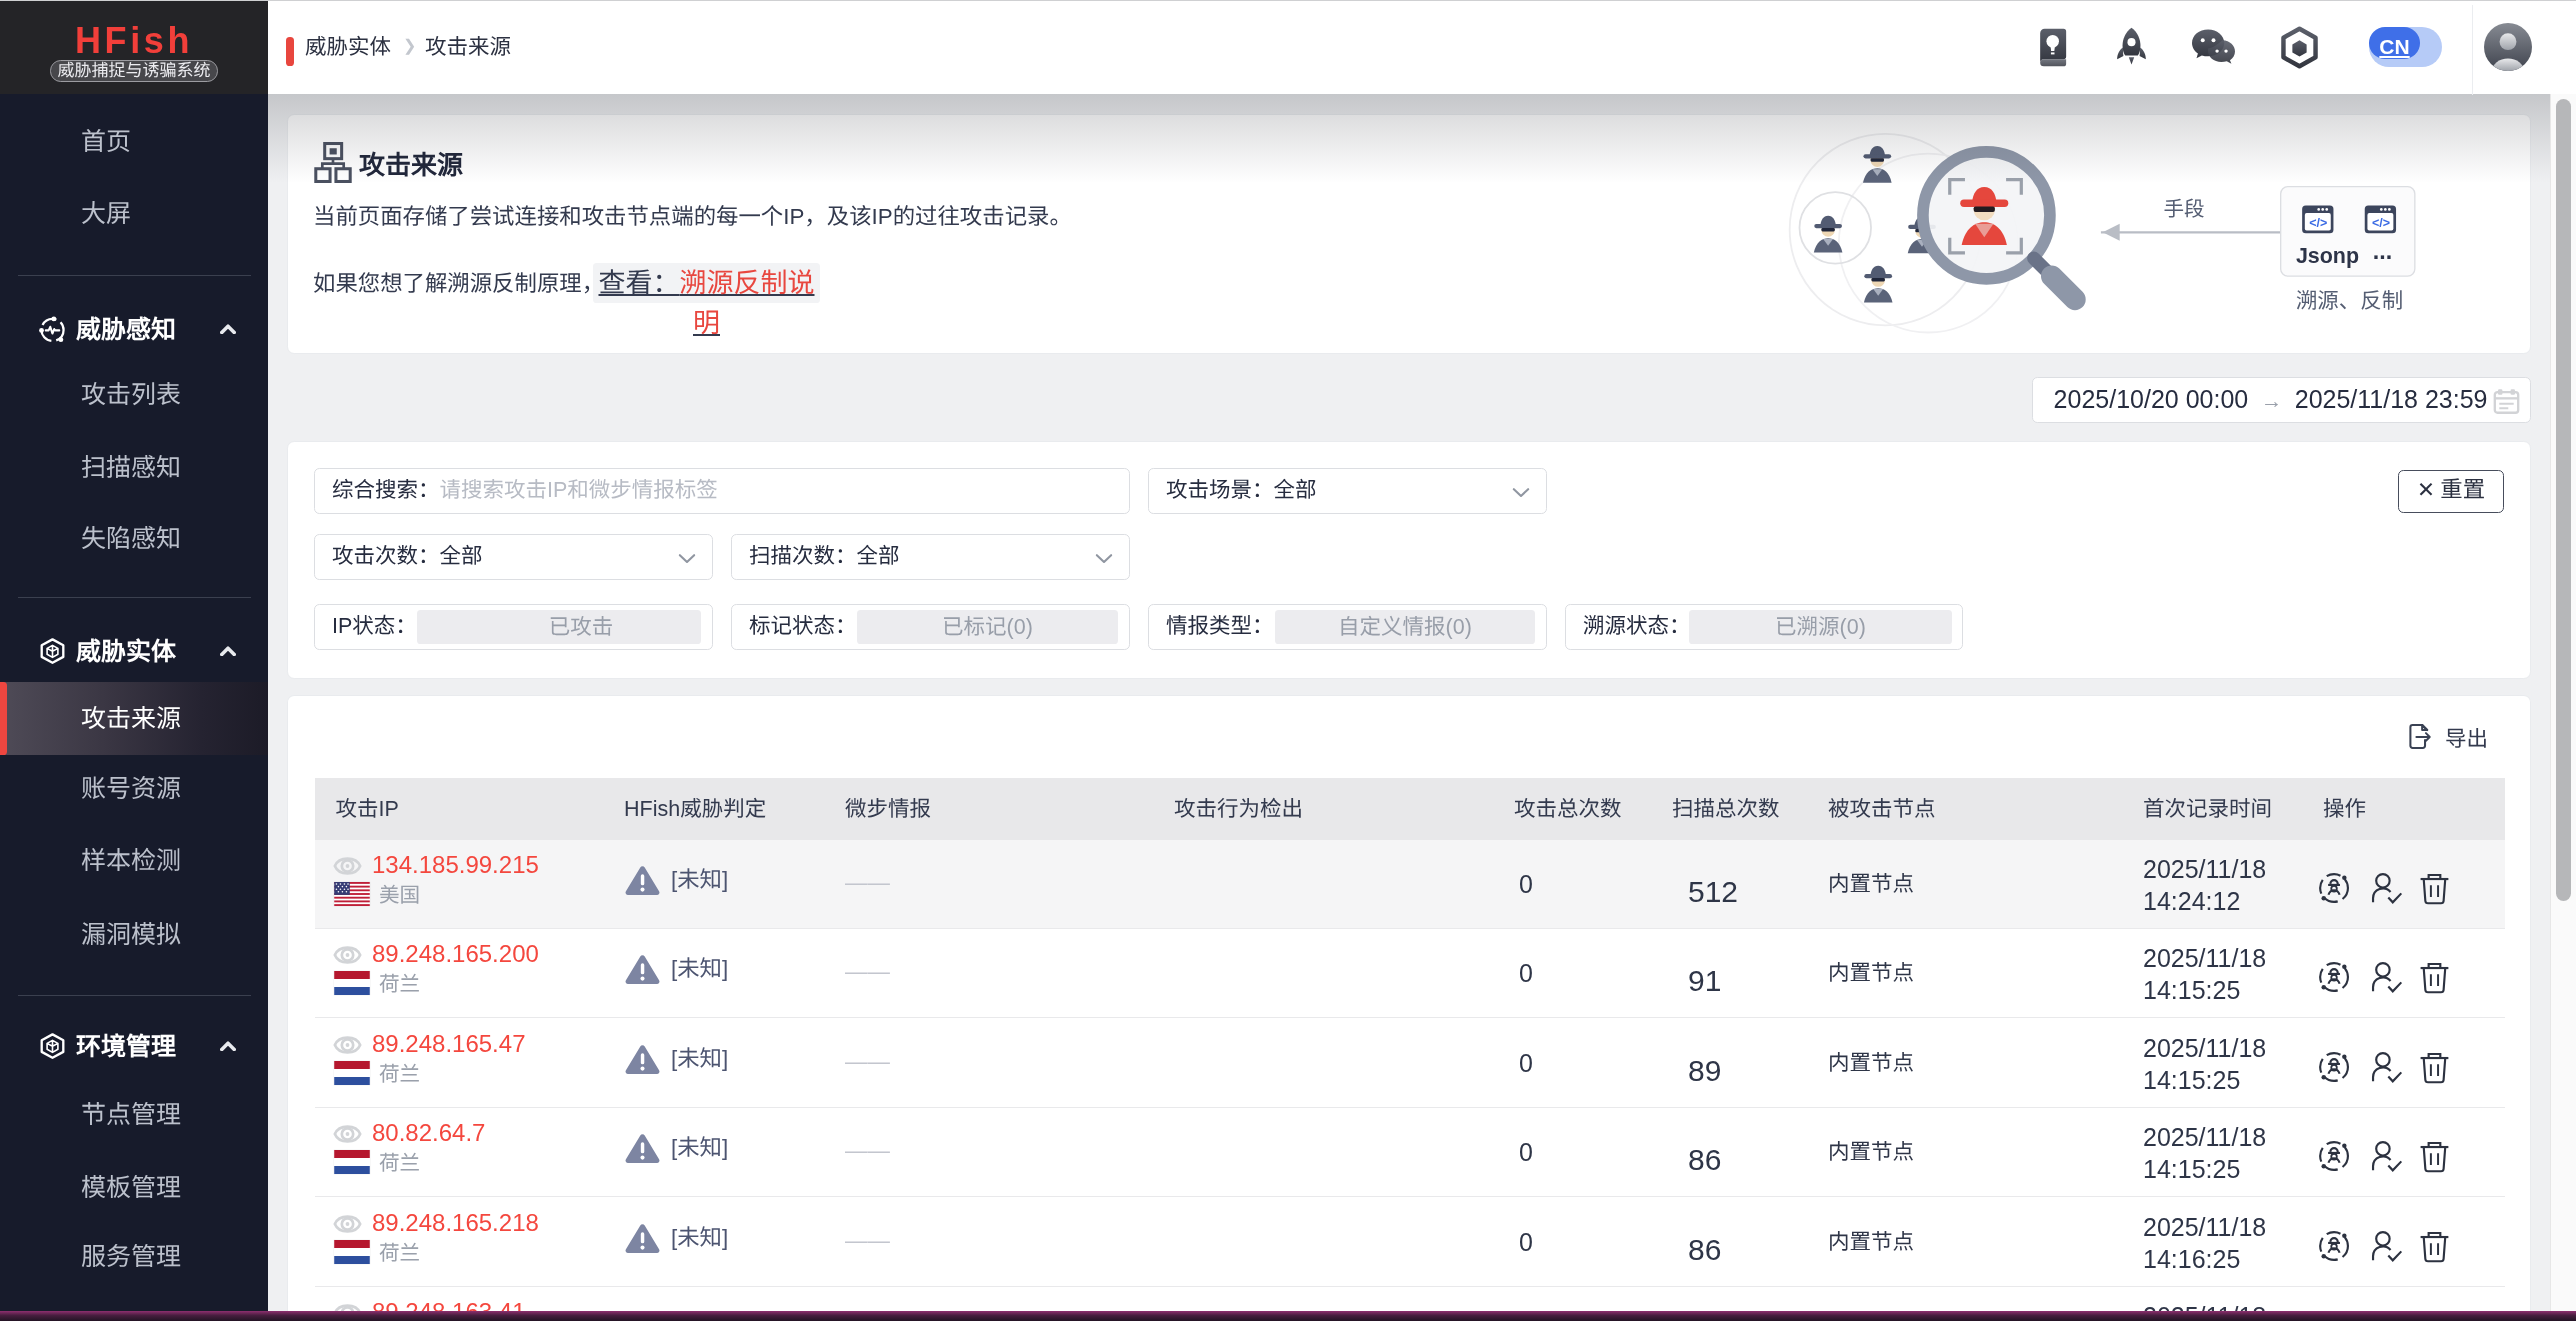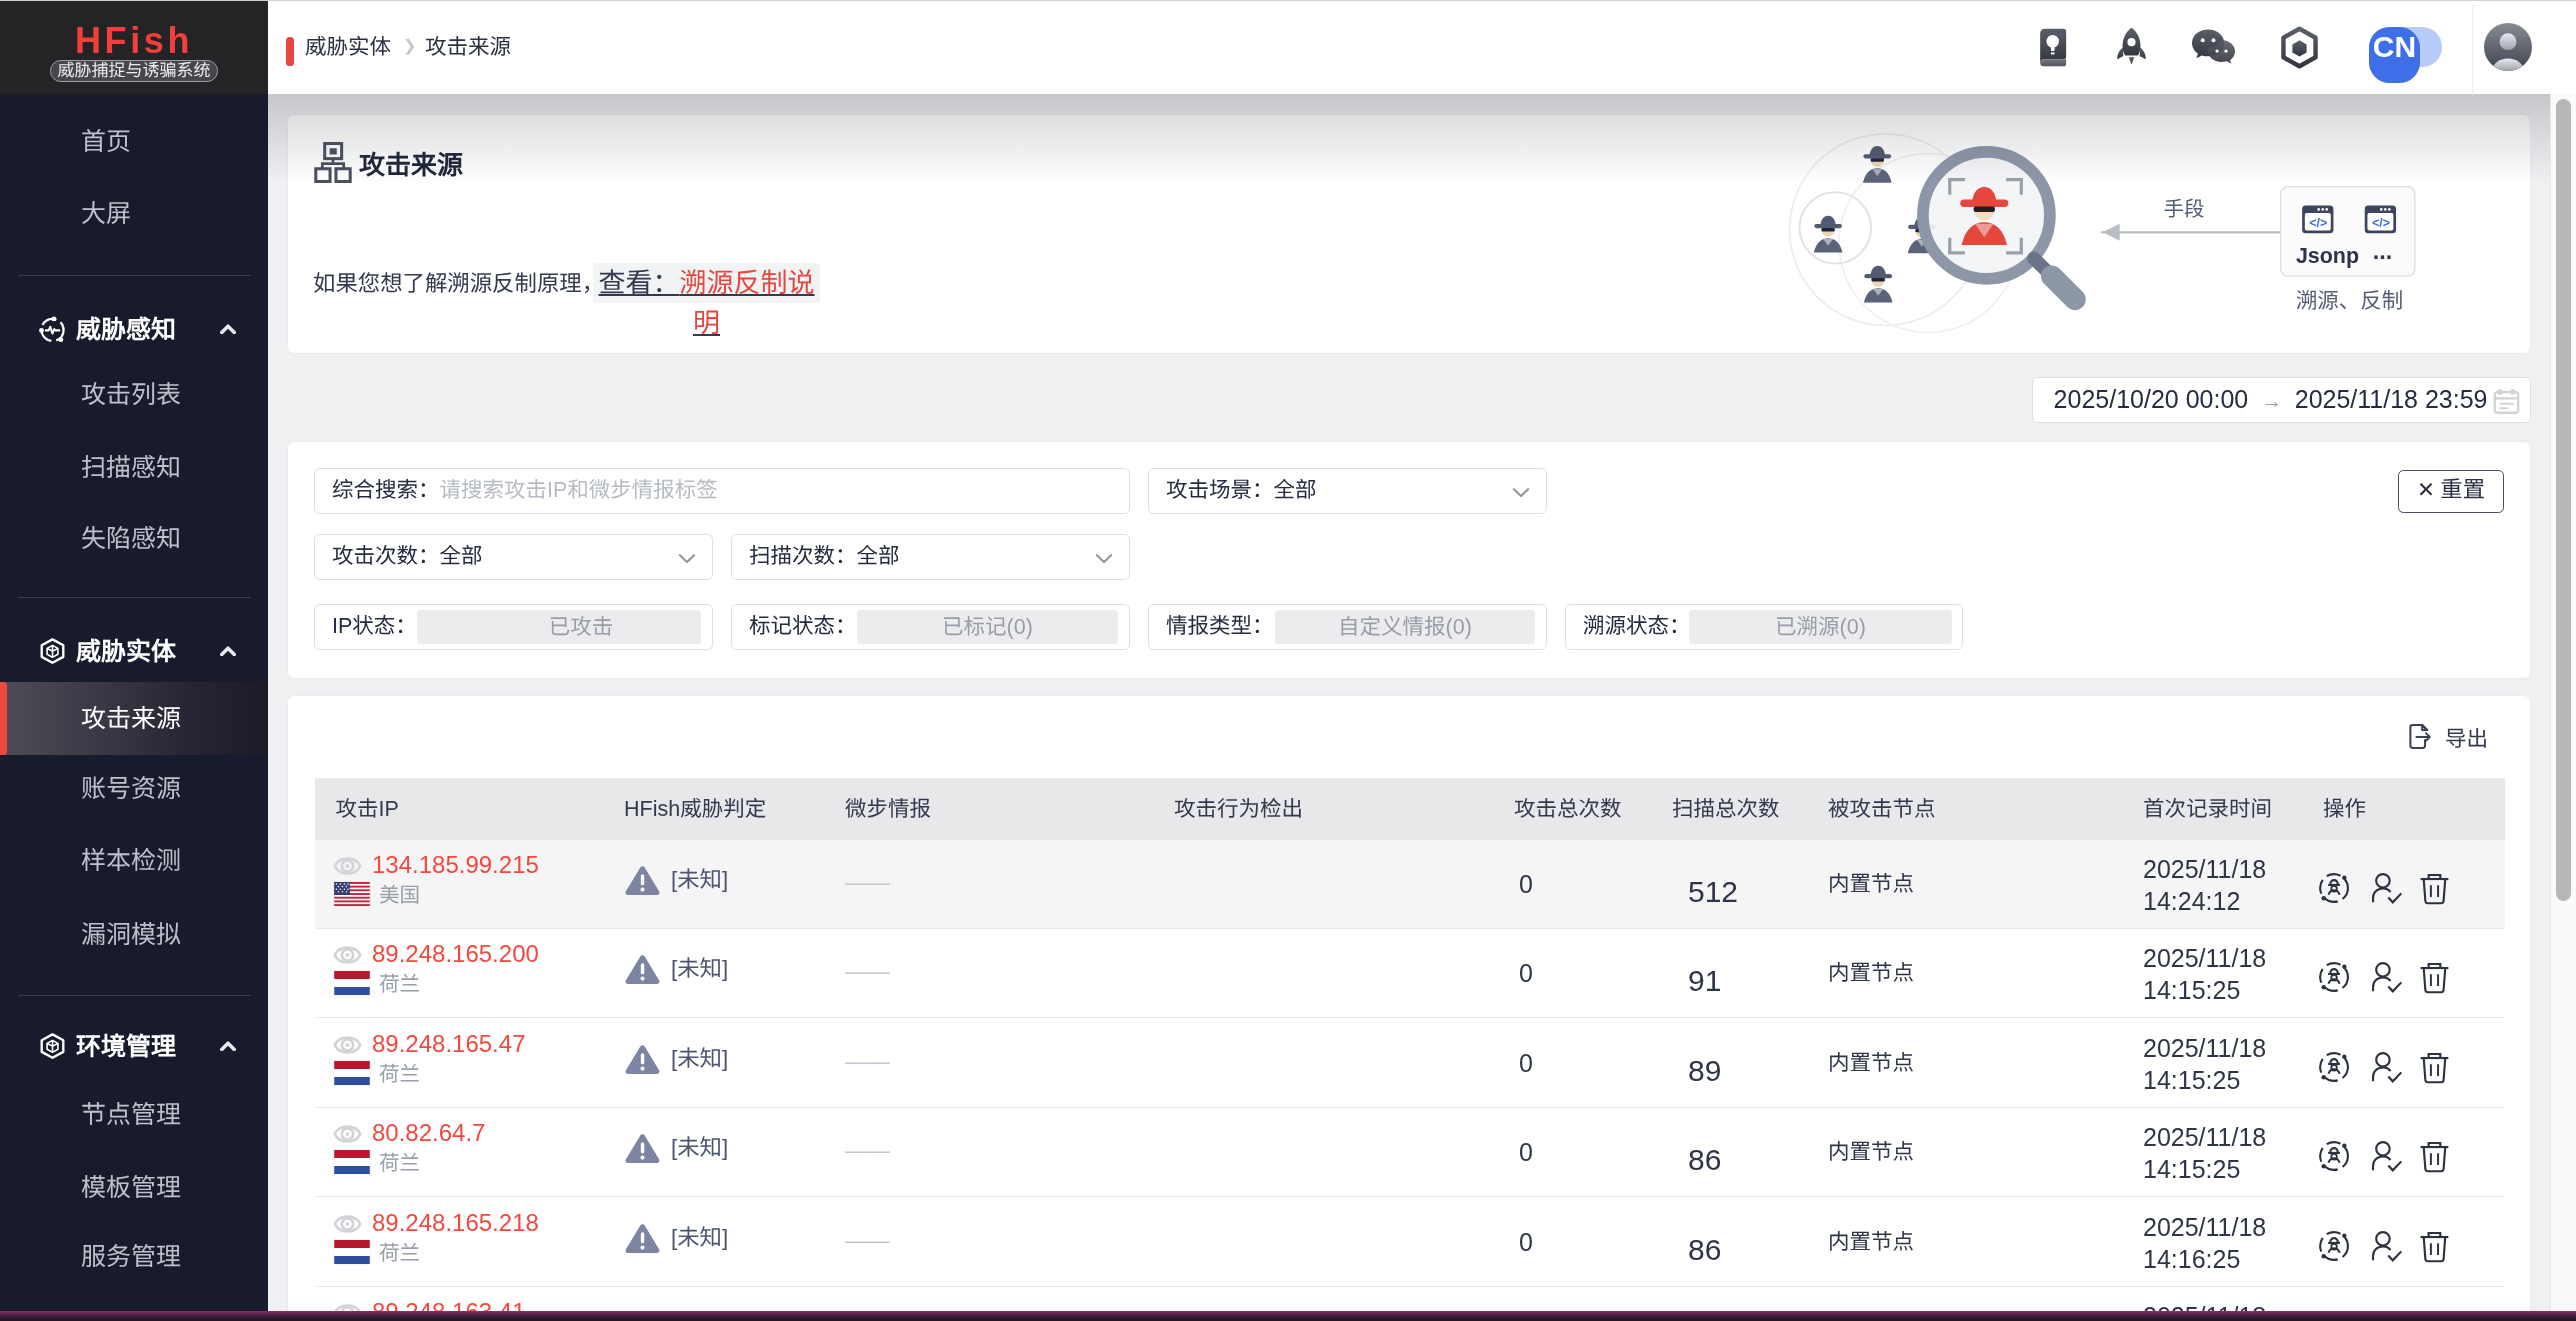--- a/index.html
+++ b/index.html
@@ -22,21 +22,21 @@
 #sel .bar { position:absolute; left:0; top:0; width:7.2px; height:73px; border-radius:0 3.6px 3.6px 0; background:#ee4640; }
 #sel .t { position:absolute; left:81px; top:0; line-height:73px; color:#fff; font-size:25px; }
 
 #topbar { left:268px; top:0; width:2308px; height:94px; background:#ffffff; z-index:25; border-top:1.8px solid #cfd0d2; }
 #bc-bar { position:absolute; left:18px; top:36px; width:8px; height:29px; border-radius:3.6px; background:#e8463e; }
 .bc1 { position:absolute; left:37px; top:0; line-height:92px; font-size:21.5px; color:#2c3141; }
 .bc-sep { position:absolute; left:135px; top:0; line-height:90px; font-size:16px; color:#c3c7ce; }
 .bc2 { position:absolute; left:157px; top:0; line-height:92px; font-size:21.5px; color:#2c3141; }
 .tico { position:absolute; top:25px; }
 #cn { position:absolute; left:2101px; top:26px; width:73px; height:40px; border-radius:20.6px; background:#b6cbf7; }
-#cn .knob { position:absolute; left:0; top:0; width:51px; height:56px; border-radius:20.6px; background:#3f6fe8; color:#fff; font-size:30px; font-weight:bold; text-align:center; line-height:40px; }
+#cn .knob { position:absolute; left:0; top:0; width:51px; height:32px; border-radius:20.6px; background:#3f6fe8; color:#fff; font-size:21px; font-weight:bold; text-align:center; line-height:40px;text-decoration:underline; }
 #udiv { position:absolute; left:2204px; top:3.6px; width:0.9px; height:90px; background:#ebedf0; }
 
 #topshadow { left:268px; top:94px; width:2308px; height:89px; background:linear-gradient(180deg, rgba(50,53,60,0.22), rgba(239,240,242,0)); z-index:20; pointer-events:none; }
 .card { position:absolute; background:#fff; border:0.9px solid #e9ebee; border-radius:7.2px; }
 #card1 { left:287px; top:114px; width:2244px; height:240px; }
 #card2 { left:287px; top:441px; width:2244px; height:238px; }
 #card3 { left:287px; top:695px; width:2244px; height:625px; border-bottom:none; border-radius:7.2px 7.2px 0 0; }
 #c1title { position:absolute; left:71px; top:29px; font-size:26px; font-weight:600; color:#20263a; }
 #c1icon { position:absolute; left:26px; top:27px; }
 #c1p1 { position:absolute; left:25px; top:83px; font-size:22.4px; color:#333a4e; }
@@ -303,20 +303,21 @@
 
 <div id="card1" class="card abs">
   <svg id="c1icon" width="38" height="41" viewBox="0 0 42 46" fill="none" stroke="#4a5060" stroke-width="3.4">
     <rect x="11.7" y="1.7" width="19" height="17"></rect>
       <rect x="17.2" y="7" width="8" height="7" fill="#4a5060" stroke="none"></rect>
     <path d="M21 18.7 v5.6 M9 30 v-5.7 h24 v5.7" stroke-width="3"></path>
     <rect x="1.7" y="30" width="16" height="14.3"></rect>
       <rect x="24.3" y="30" width="16" height="14.3"></rect>
   </svg>
   <div id="c1title">攻击来源</div>
+  <div id="c1p1">当前页面存储了尝试连接和攻击节点端的每一个IP，及该IP的过往攻击记录。</div>
   <div id="c1p2">如果您想了解溯源反制原理，</div>
   <div id="c1btn">查看：<b>溯源反制说明</b></div>
   <svg style="position:absolute; left:1431px; top:0;" width="813" height="240" viewBox="0 0 909 268">
     <defs>
       <g id="spy">
         <path d="M4 42.5 C6.5 31 13 26.5 20 26.5 C27 26.5 33.5 31 36 42.5 z" fill="#5a6379"></path>
         <path d="M14.5 27.5 L20 35 L25.5 27.5 z" fill="#a9b0bf"></path>
         <circle cx="20" cy="17.5" r="7.5" fill="#eed7b4"></circle>
         <path d="M20 1.5 C14.5 1.5 12 6.5 11.5 11.5 L28.5 11.5 C28 6.5 25.5 1.5 20 1.5z" fill="#525b72"></path>
         <rect x="4.5" y="10.6" width="31" height="4.8" rx="2.4" fill="#525b72"></rect>

